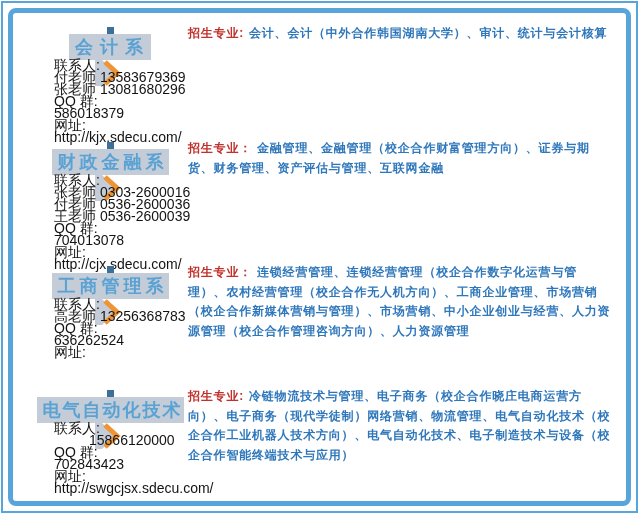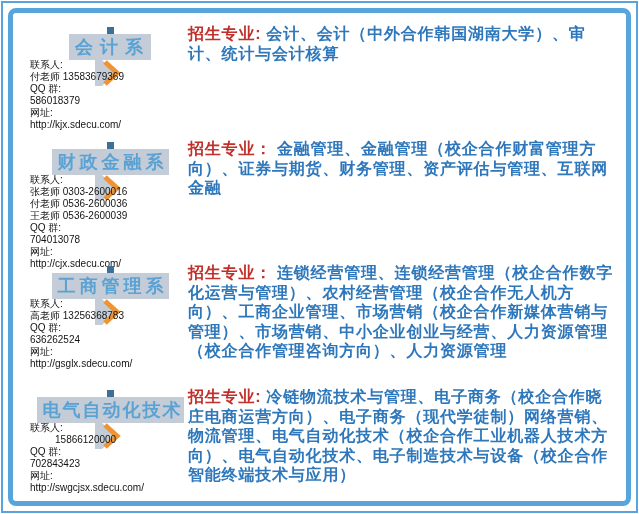--- a/index.html
+++ b/index.html
@@ -26,24 +26,24 @@
   .banner-label{
     background:var(--banner-bg);color:var(--banner-text);
     font-size:18px;font-weight:bold;line-height:26px;
     padding:0 1px 0 6px;white-space:nowrap;
   }
   .dept:nth-of-type(1) .banner-label{letter-spacing:7px;}
   .dept:nth-of-type(2) .banner-label,
   .dept:nth-of-type(3) .banner-label{letter-spacing:4px;}
   .dept:nth-of-type(4) .banner-label{letter-spacing:2px;}
   .arrow{flex:0 0 26px;display:block;}
-  .contact{margin-top:6px;font-size:10px;line-height:12px;color:var(--text);}
+  .contact{margin-top:6px;font-size:14px;line-height:12px;color:var(--text);margin-left:24px;}
   .contact div{white-space:pre;}
   .right{position:absolute;left:158px;right:0;top:-3px;
-    font-size:16px;font-weight:bold;line-height:19.5px;letter-spacing:0.8px;}
+    font-size:12px;font-weight:bold;line-height:19.5px;letter-spacing:0.8px;}
   .majors-label{color:var(--red);margin-right:5px;}
   .majors-text{color:var(--blue);}
 </style>
 </head>
 <body>
 
 <div class="frame-outer"></div>
 <div class="frame-inner"></div>
 
 <div id="sections">
@@ -53,20 +53,21 @@
         <span class="bar"></span>
         <span class="banner-label">会计系</span>
         <svg class="arrow" width="30" height="26" viewBox="0 0 30 26" aria-hidden="true">
           <polygon points="0,0 7,0 21,13 7,26 0,26" fill="#c4cdd7"></polygon>
           <polyline points="10,2 22,13 10,24" fill="none" stroke="#ee9434" stroke-width="5" stroke-linejoin="miter"></polyline>
         </svg>
       </div>
       <div class="contact">
           <div>联系人:</div>
           <div>付老师 13583679369</div>
+          <div>张老师 13081680296</div>
           <div>QQ 群:</div>
           <div>586018379</div>
           <div>网址:</div>
           <div>http://kjx.sdecu.com/</div>
         </div>
     </div>
     <div class="right"><span class="majors-label">招生专业:</span><span class="majors-text">会计、会计（中外合作韩国湖南大学）、审计、统计与会计核算</span></div>
   </section>
 
   <section class="dept">
@@ -102,21 +103,20 @@
           <polygon points="0,0 7,0 21,13 7,26 0,26" fill="#c4cdd7"></polygon>
           <polyline points="10,2 22,13 10,24" fill="none" stroke="#ee9434" stroke-width="5" stroke-linejoin="miter"></polyline>
         </svg>
       </div>
       <div class="contact">
           <div>联系人:</div>
           <div>高老师 13256368783</div>
           <div>QQ 群:</div>
           <div>636262524</div>
           <div>网址:</div>
-          <div>http://gsglx.sdecu.com/</div>
         </div>
     </div>
     <div class="right"><span class="majors-label">招生专业：</span><span class="majors-text">连锁经营管理、连锁经营管理（校企合作数字化运营与管理）、农村经营管理（校企合作无人机方向）、工商企业管理、市场营销（校企合作新媒体营销与管理）、市场营销、中小企业创业与经营、人力资源管理（校企合作管理咨询方向）、人力资源管理</span></div>
   </section>
 
   <section class="dept">
     <div class="left">
       <div class="banner">
         <span class="bar"></span>
         <span class="banner-label">电气自动化技术</span>

